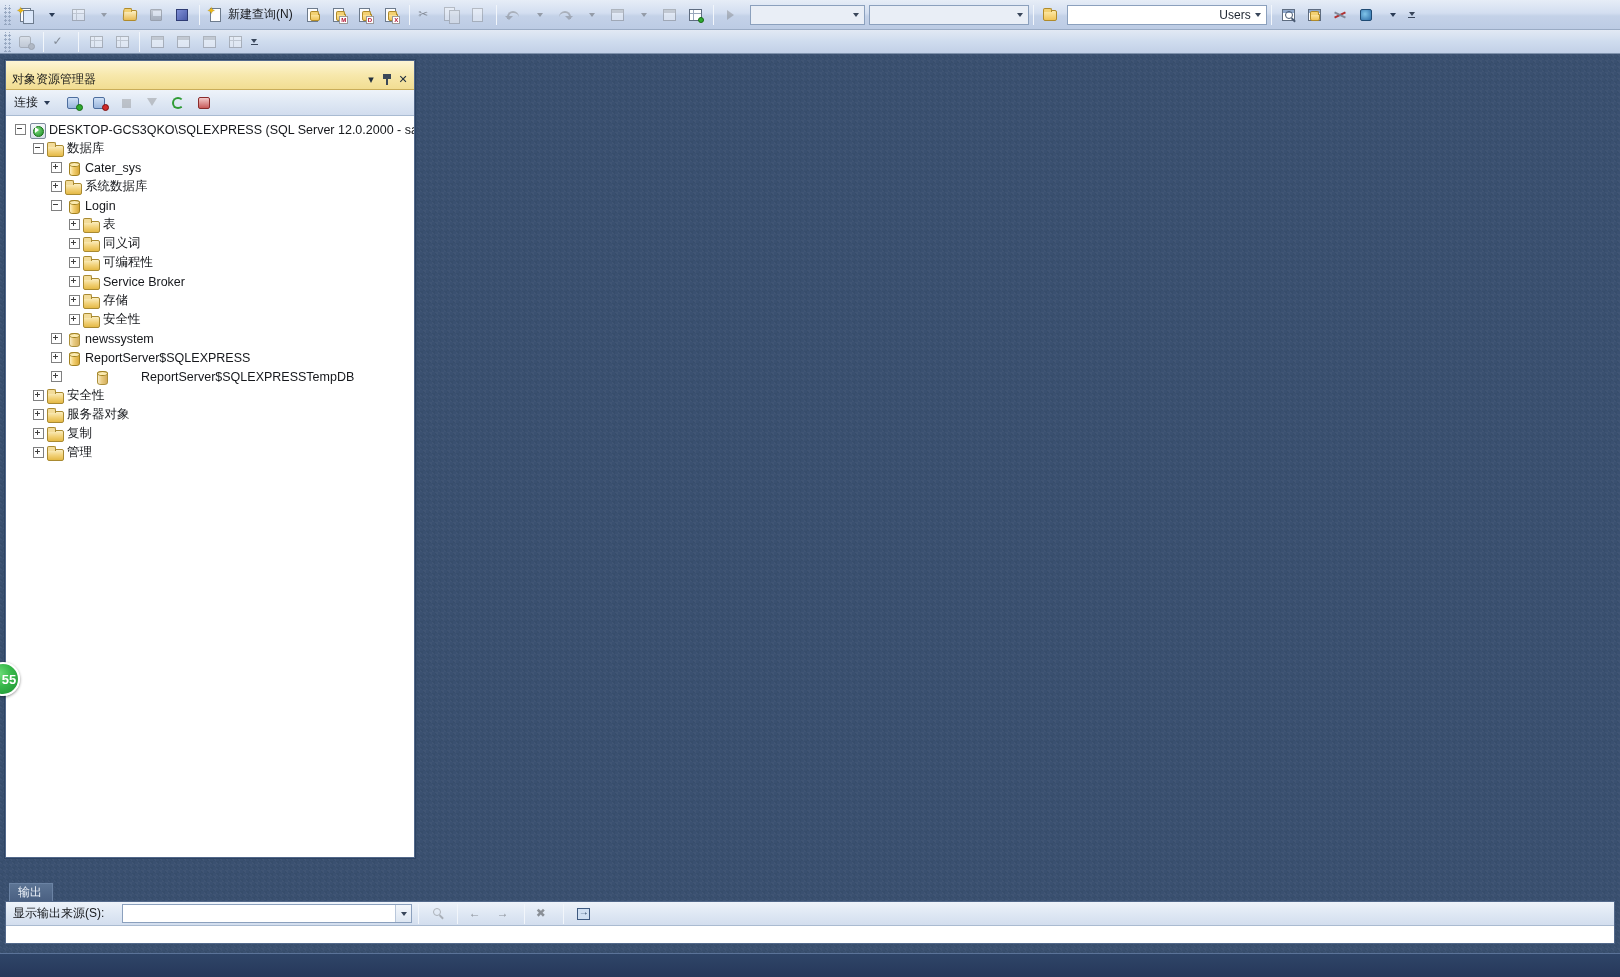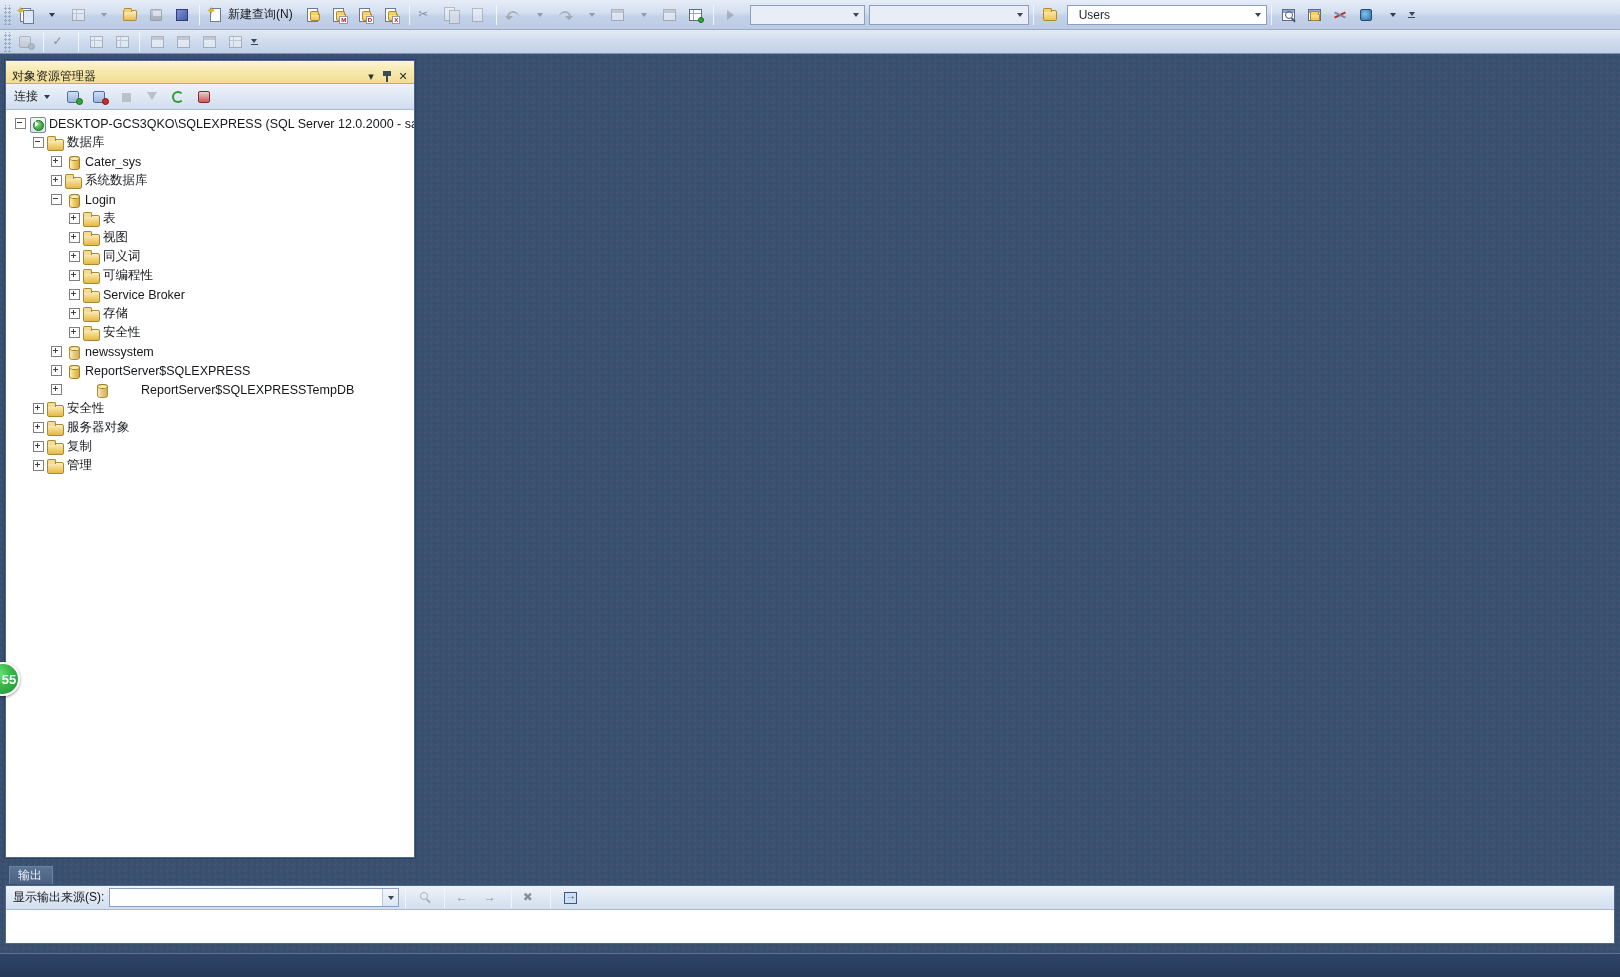--- a/index.html
+++ b/index.html
@@ -222,24 +222,25 @@
     content: '\2192'; position: absolute; left: 1px; top: -3px;
     font-size: 10px; color: #1f3a5c;
   }
 
   
   .tb-combo {
     height: 20px;
     background: #e9eef6;
     border: 1px solid #8ba0bd;
     display: flex; align-items: center;
-    padding: 0 0 0 11px;
+    padding: 0 0 0 21px;
     flex: none;
     font-size: 12px;
     color: #1c2430;
+    text-align: right;
   }
   .tb-combo.white { background: #ffffff; }
   .tb-combo .cbtext { flex: 1; overflow: hidden; white-space: nowrap; }
   .tb-combo .cbarrow {
     width: 15px; height: 18px;
     display: flex; align-items: center; justify-content: center;
     flex: none;
   }
   .tb-combo .cbarrow i {
     width: 0; height: 0;
@@ -268,21 +269,21 @@
   #object-explorer {
     position: absolute;
     left: 5px; top: 60px;
     width: 410px; height: 798px;
     background: #ffffff;
     border: 1px solid #52688a;
     display: flex; flex-direction: column;
     box-shadow: 0 0 0 1px #2d4362;
   }
   .panel-caption {
-    height: 23px;
+    height: 29px;
     background: linear-gradient(to bottom, #fdf5d4 0%, #f7e8ac 50%, #f2dd92 100%);
     border-bottom: 1px solid #c9ad5a;
     display: flex; align-items: center;
     padding: 8px 3px 0 6px;
     font-size: 12px;
     color: #1b1b1b;
   }
   .panel-caption .title { flex: 1; white-space: nowrap; }
   .cap-btn {
     width: 16px; height: 16px; flex: none;
@@ -398,23 +399,24 @@
 
   
   #output-panel {
     position: absolute;
     left: 5px; top: 866px;
     width: 1610px; height: 78px;
     display: flex; flex-direction: column;
   }
   .out-caption {
     height: 19px;
-    display: flex; align-items: flex-start;
+    display: flex; align-items: center;
     background: transparent;
     padding-left: 4px;
+    margin-top: 16px;
   }
   .out-tab {
     height: 18px;
     padding: 0 10px 0 8px;
     display: flex; align-items: center;
     font-size: 12px;
     color: #eef3fa;
     background: linear-gradient(to bottom, #5c7494 0%, #4a6082 100%);
     border: 1px solid #6b83a4;
     border-bottom: 0;
@@ -428,21 +430,21 @@
   .out-toolbar {
     height: 24px;
     background: linear-gradient(to bottom, #eef3fa 0%, #dfe8f4 50%, #d3deee 100%);
     border-bottom: 1px solid #aabbd1;
     display: flex; align-items: center;
     padding: 0 4px;
     gap: 2px;
   }
   .out-label {
     font-size: 12px; color: #16181c;
-    margin: 0 3px 0 3px;
+    margin: 0 16px 0 3px;
     white-space: nowrap;
   }
   .out-combo {
     width: 290px; height: 19px;
     background: #ffffff;
     border: 1px solid #8ba0bd;
     display: flex; align-items: center;
   }
   .out-combo .cbtext { flex: 1; padding-left: 4px; font-size: 12px; }
   .out-combo .cbarrow {
@@ -845,27 +847,20 @@
           <i></i>
         </span>
         <span class="ticon folder"></span>
         <span class="label">表</span>
       </div>
       <div class="tnode" style="padding-left: 62px;">
         <span class="expander has plus">
           <i></i>
         </span>
         <span class="ticon folder"></span>
-        <span class="label">视图</span>
-      </div>
-      <div class="tnode" style="padding-left: 62px;">
-        <span class="expander has plus">
-          <i></i>
-        </span>
-        <span class="ticon folder"></span>
         <span class="label">同义词</span>
       </div>
       <div class="tnode" style="padding-left: 62px;">
         <span class="expander has plus">
           <i></i>
         </span>
         <span class="ticon folder"></span>
         <span class="label">可编程性</span>
       </div>
       <div class="tnode" style="padding-left: 62px;">

